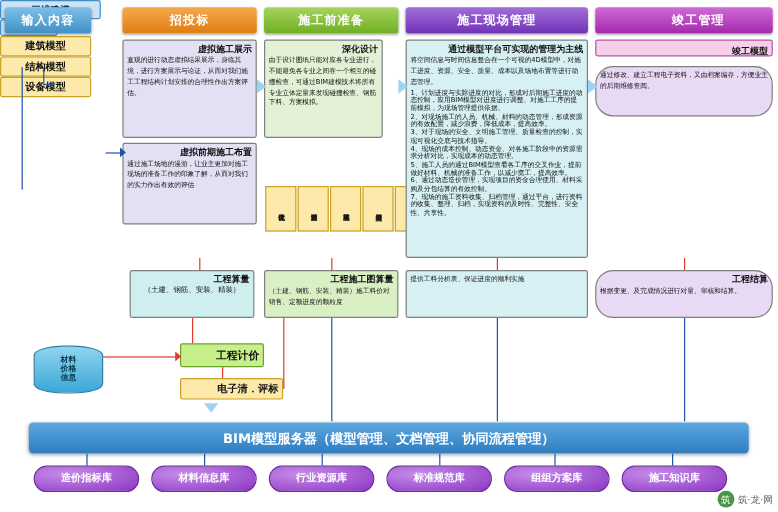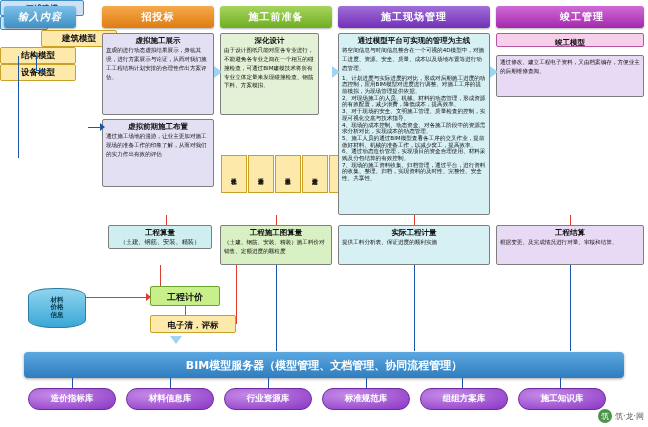--- a/index.html
+++ b/index.html
@@ -17,49 +17,49 @@
   .canvas { position: relative; width: 648px; height: 427px; }
 
   
   .hdr {
     position: absolute; height: 22px; border-radius: 3px;
     display: flex; align-items: center; justify-content: center;
     color: #fff; font-weight: bold; font-size: 10px;
     letter-spacing: 1px;
     box-shadow: 0 1px 2px rgba(0,0,0,0.3);
   }
-  .hdr.c1 { left: 4px;   width: 72px;  background: linear-gradient(#7ec0e8,#3f8fc4); font-style: italic; }
+  .hdr.c1 { left: 4px;   width: 72px;  background: linear-gradient(#7ec0e8,#3f8fc4); }
   .hdr.c2 { left: 102px; width: 112px; background: linear-gradient(#f5a94b,#e07c12); }
   .hdr.c3 { left: 220px; width: 112px; background: linear-gradient(#a7d45e,#6fae22); }
   .hdr.c4 { left: 338px; width: 152px; background: linear-gradient(#a06fd8,#7230b8); }
   .hdr.c5 { left: 496px; width: 148px; background: linear-gradient(#cf6bd6,#a328ad); padding-left: 24px; }
 
   
   .box {
     position: absolute; border: 1px solid #7f7f7f; border-radius: 2px;
     padding: 2px 3px; line-height: 1.25; overflow: hidden;
   }
   .box .t {
-    display: block; text-align: center; font-weight: bold;
+    display: block; text-align: right; font-weight: bold;
     font-size: 7.5px; margin-bottom: 1px;
   }
   .lav    { background: #e4e0f4; }
   .green  { background: #e3f2d6; }
   .cyan   { background: #d6f0f4; }
   .pink   { background: #f7dced; }
-  .violet { background: #e8d9f5; }
+  .violet { background: #e8d9f5; border-radius: 15px; }
   .teal   { background: #cfeef0; }
   .lgreen { background: #d9f0c4; }
 
   
   .c1box { width: 92px; left: 4px; }
   .sanwei { left: 8px; top: 40px; width: 84px; height: 16px; background:#cfe2f5; border:1px solid #3f8fc4; border-radius:2px; display:flex;align-items:center;justify-content:center;font-weight:bold;font-size:8px;color:#11406b;}
   .sanweiku { left: 44px; top: 64px; width: 48px; height: 14px; background:#cfe2f5;border:1px solid #3f8fc4;border-radius:2px;display:flex;align-items:center;justify-content:center;font-size:7px;color:#11406b;}
   .modelbox { left: 12px; width: 76px; height: 17px; background:#fde9a9; border:1px solid #c9a227; border-radius:2px; display:flex;align-items:center;justify-content:center;font-weight:bold;font-size:8.5px;}
-  .m1 { top: 96px; margin-left: 41px; } .m2 { top: 119px; } .m3 { top: 142px; align-items: center; }
+  .m1 { top: 96px; } .m2 { top: 119px; } .m3 { top: 142px; align-items: center; }
 
   
   .ln { position:absolute; background:#e03b2e; }
   .lnb { position:absolute; background:#1b54a8; }
 
   .arrow-r { position:absolute; width:0;height:0;border-top:4px solid transparent;border-bottom:4px solid transparent; }
 
   
   .fat {
     position:absolute; height: 12px; display:flex; align-items:center;
@@ -214,30 +214,29 @@
       <div class="tip"></div>
     </div>
   <div class="fat" style="left:490px;top:66px;width:6px">
       <div class="bar" style="width:0"></div>
       <div class="tip"></div>
     </div>
 
   <div class="lnb" style="left:88px;top:127px;width:14px;height:1px"></div>
   <div class="arrow-r" style="left:100px;top:123px;border-left:5px solid #1b54a8"></div>
 
-  <div class="box teal" style="left:108px;top:225px;width:104px;height:24px">
+  <div class="box teal" style="left:108px;top:225px;width:104px;height:40px">
     <span class="t">工程算量</span>
     <span class="sm" style="display:block;text-align:center">（土建、钢筋、安装、精装）</span>
   </div>
   <div class="box lgreen" style="left:220px;top:225px;width:112px;height:40px">
     <span class="t">工程施工图算量</span>
     <span class="xs">（土建、钢筋、安装、精装）施工料价对销售、定额进度的颗粒度</span>
   </div>
   <div class="box cyan" style="left:338px;top:225px;width:152px;height:40px">
-    <span class="t">实际工程计量</span>
     <span class="xs">提供工料分析表、保证进度的顺利实施</span>
   </div>
   <div class="box violet" style="left:496px;top:225px;width:148px;height:40px">
     <span class="t">工程结算</span>
     <span class="xs">根据变更、及完成情况进行对量、审核和结算。</span>
   </div>
 
   <div class="ln" style="left:166px;top:215px;width:1px;height:10px"></div>
   <div class="ln" style="left:276px;top:215px;width:1px;height:10px"></div>
   <div class="ln" style="left:414px;top:215px;width:1px;height:10px"></div>

